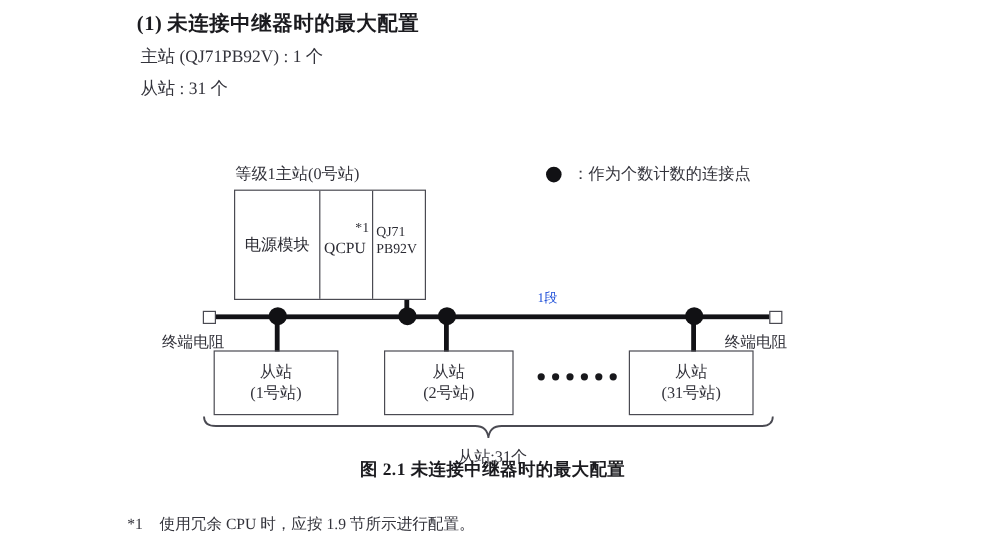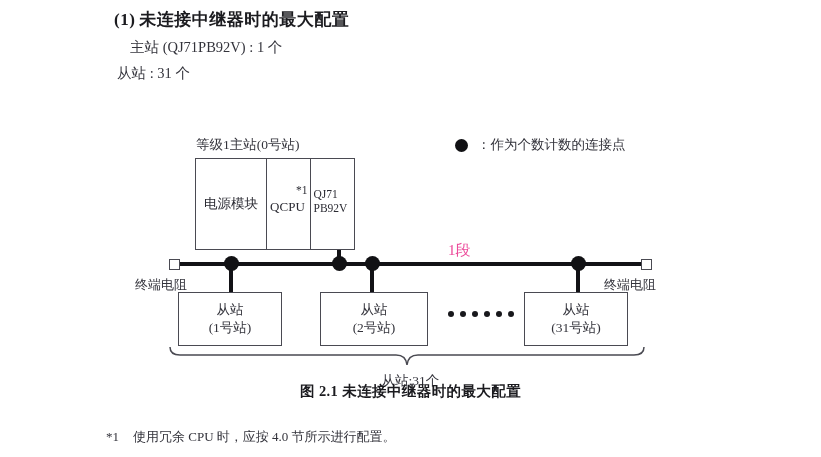--- a/index.html
+++ b/index.html
@@ -22,21 +22,21 @@
     left: 88px; top: 8px;
     font-size: 17px;
     font-weight: bold;
     letter-spacing: 0.5px;
     white-space: nowrap;
     color: #1b1b1f;
     margin-left: 26px;
   }
   #heading-num { margin-right: 4px; }
   #spec-master {
-    left: 130px; top: 38px;
+    left: 117px; top: 38px;
     font-size: 14.5px;
     white-space: nowrap;
     color: #33333b;
   }
   #spec-slave {
     left: 117px; top: 64px;
     font-size: 14.5px;
     white-space: nowrap;
     color: #33333b;
   }
@@ -116,21 +116,21 @@
     background: #ffffff;
     box-sizing: border-box;
   }
   #term-left  { left: 169px; top: 259px; }
   #term-right { left: 641px; top: 259px; }
   #term-left-label  { left: 135px; top: 276px; font-size: 13px; white-space: nowrap; color:#33333b; }
   #term-right-label { left: 604px; top: 276px; font-size: 13px; white-space: nowrap; color:#33333b; }
 
   #segment-label {
     left: 448px; top: 241px;
-    font-size: 15px; white-space: nowrap; color:#ec4899;
+    font-size: 11px; white-space: nowrap; color:#1d4ed8;
   }
 
   .bus-dot {
     width: 15px; height: 15px;
     border-radius: 50%;
     background: #111114;
     top: 256px;
   }
   #dot-slave1  { left: 224px; }
   #dot-master  { left: 332px; }
@@ -272,14 +272,14 @@
 
 <div class="abs" id="brace-wrap">
   <svg width="478" height="22" viewBox="0 0 478 22">
     <path d="M2,1 Q2,9 12,9 L228,9 Q238,9 239,19 Q240,9 250,9 L466,9 Q476,9 476,1" fill="none" stroke="#4a4a52" stroke-width="1.5"></path>
   </svg>
 </div>
 <div class="abs" id="brace-total">从站:31个</div>
 
 <div class="abs" id="figure-caption">图 2.1  未连接中继器时的最大配置</div>
 <div class="abs" id="footnote">
-  <span id="footnote-mark">*1</span><span>使用冗余 CPU 时，应按 4.0 节所示进行配置。</span>
+  <span id="footnote-mark">*1</span><span>使用冗余 CPU 时，应按 1.9 节所示进行配置。</span>
 </div>
 
 </body></html>

